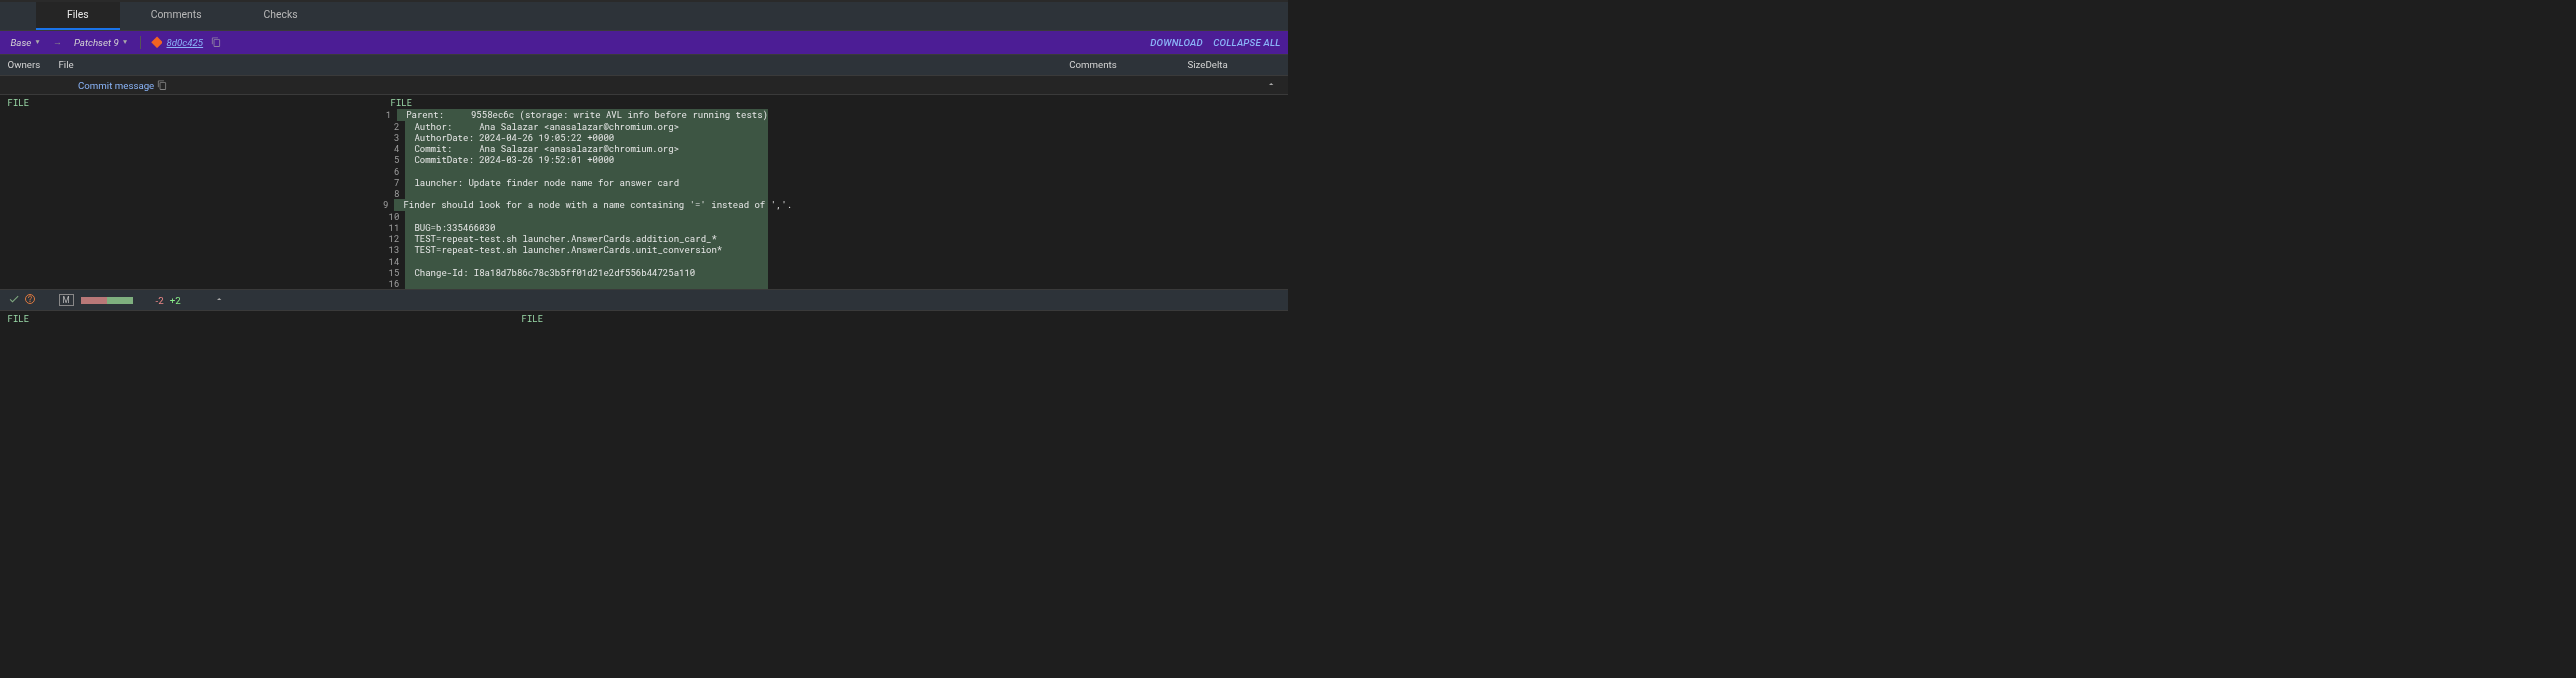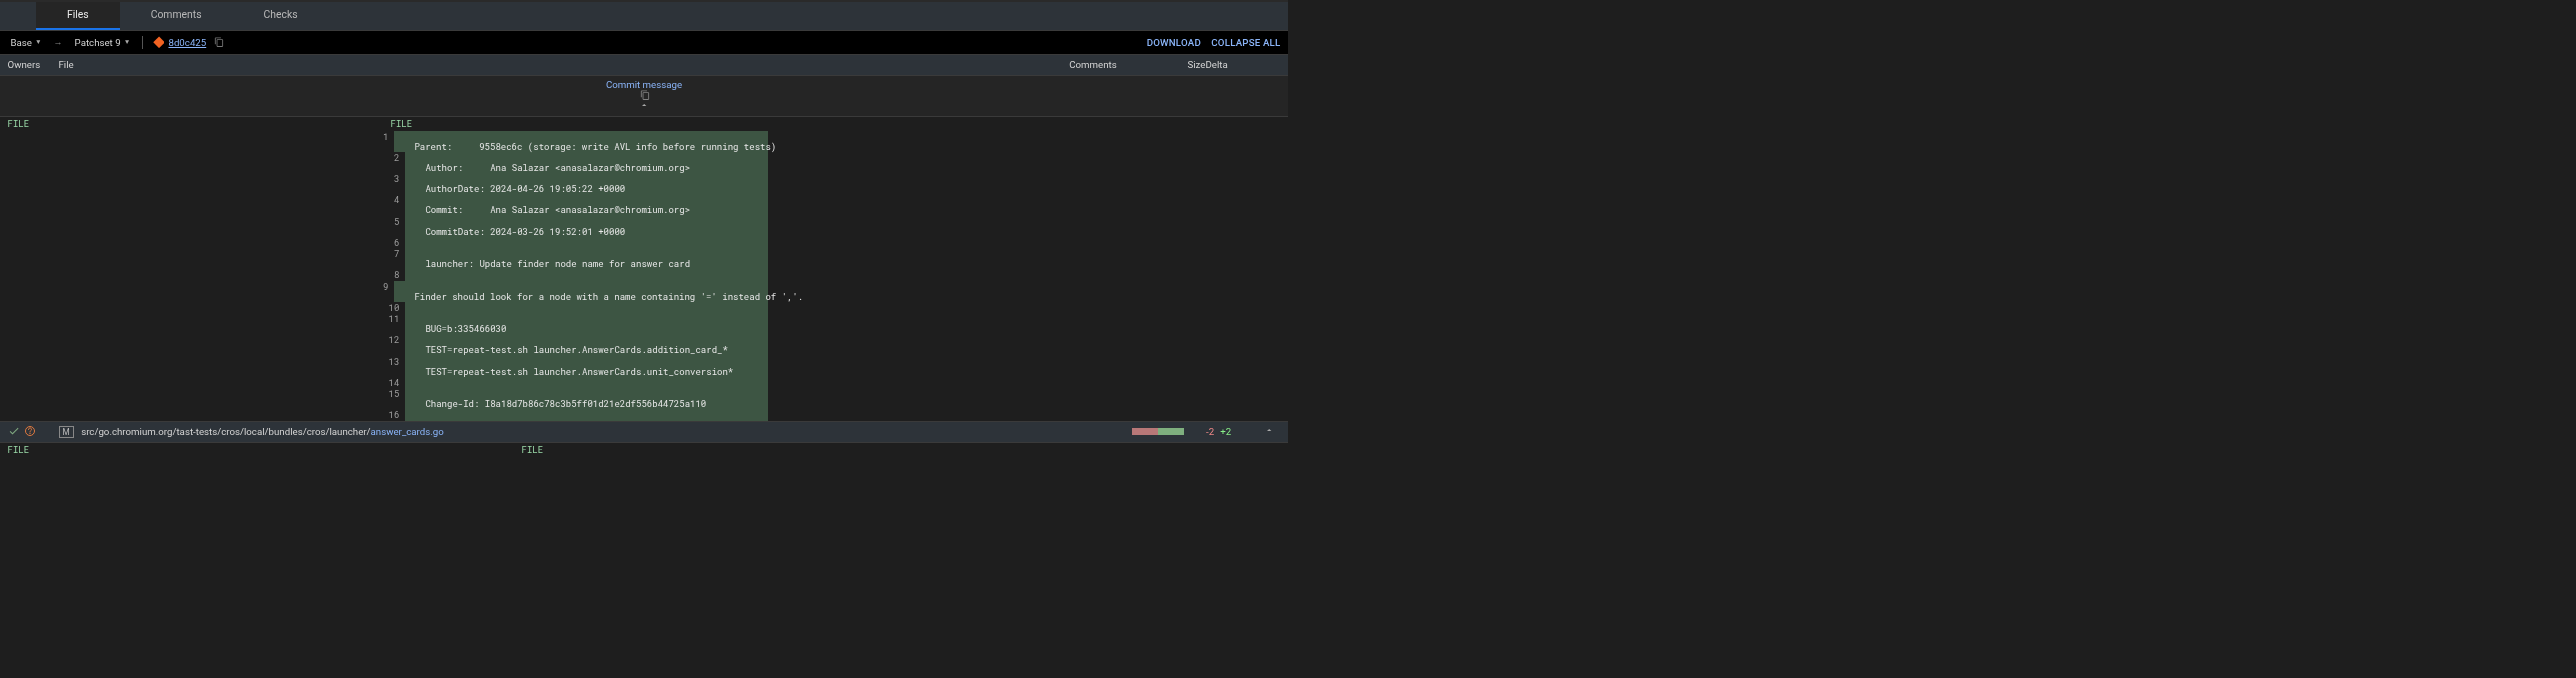--- a/index.html
+++ b/index.html
@@ -38,23 +38,24 @@
     }
     .tab.active {
       color: #e8e8e8;
       border-bottom: 2.2px solid #1a73e8;
       background: #252525;
     }
     .toolbar {
       display: flex;
       align-items: center;
       padding: 4.5px 7.5px;
-      background: #000000;
+      background: #4c1d95;
       border-bottom: 0.7px solid #3a3a3a;
       gap: 8px;
+      font-style: italic;
     }
     .toolbar-left {
       display: flex;
       align-items: center;
       gap: 4.5px;
       flex: 1;
     }
     .toolbar-right {
       display: flex;
       gap: 10.4px;
@@ -114,21 +115,20 @@
     .header-file { flex: 1; }
     .header-comments { width: 75px; text-align: center; }
     .header-size { width: 75px; text-align: right; }
     .header-delta { width: 75px; text-align: left; }
     .commit-msg-row {
       display: flex;
       align-items: center;
       background: #252525;
       padding: 3px 6px;
       border-bottom: 0.7px solid #3a3a3a;
-      flex-direction: column;
     }
     .commit-msg-row .spacer { width: 72px; }
     .commit-msg-link {
       color: #8ab4f8;
       cursor: pointer;
     }
     .chevron {
       cursor: pointer;
       color: #aaa;
       padding: 0 6px;
@@ -172,24 +172,23 @@
     }
     .line-num {
       width: 22.4px;
       text-align: right;
       padding-right: 6px;
       color: #9f9f9f;
       user-select: none;
       background: #1e1e1e;
     }
     .line-text {
-      padding-left: 20px;
+      padding-left: 9px;
       color: #e8e8e8;
       flex: 1;
-      margin-top: 10px;
     }
     .file-row {
       display: flex;
       align-items: center;
       background: #2d3339;
       padding: 3px 7.5px;
       border-top: 0.7px solid #3a3a3a;
       border-bottom: 0.7px solid #3a3a3a;
     }
     .file-status-icons {
@@ -356,23 +355,20 @@
       </span>
       <span class="question-icon">
         <svg width="12" height="12" viewBox="0 0 24 24" fill="none" stroke="#e07a3f" stroke-width="2">
             <circle cx="12" cy="12" r="9"></circle>
             <path d="M9 9a3 3 0 115 2c-1 1-2 1.5-2 3" stroke-linecap="round"></path>
             <circle cx="12" cy="17" r="0.5" fill="#e07a3f"></circle>
           </svg>
       </span>
     </div>
     <span class="file-mod-badge">M</span>
-    <span class="file-path">
-      <span>src/go.chromium.org/tast-tests/cros/local/bundles/cros/launcher/</span><span class="highlight">answer_cards.go</span>
-    </span>
     <div class="delta-bar">
       <div class="delta-bar-del"></div>
       <div class="delta-bar-add"></div>
     </div>
     <div class="delta-numbers">
       <span class="delta-del">-2</span>
       <span class="delta-add">+2</span>
     </div>
     <span class="chevron">
       <svg width="10.4" height="10.4" viewBox="0 0 24 24" fill="#aaa">

